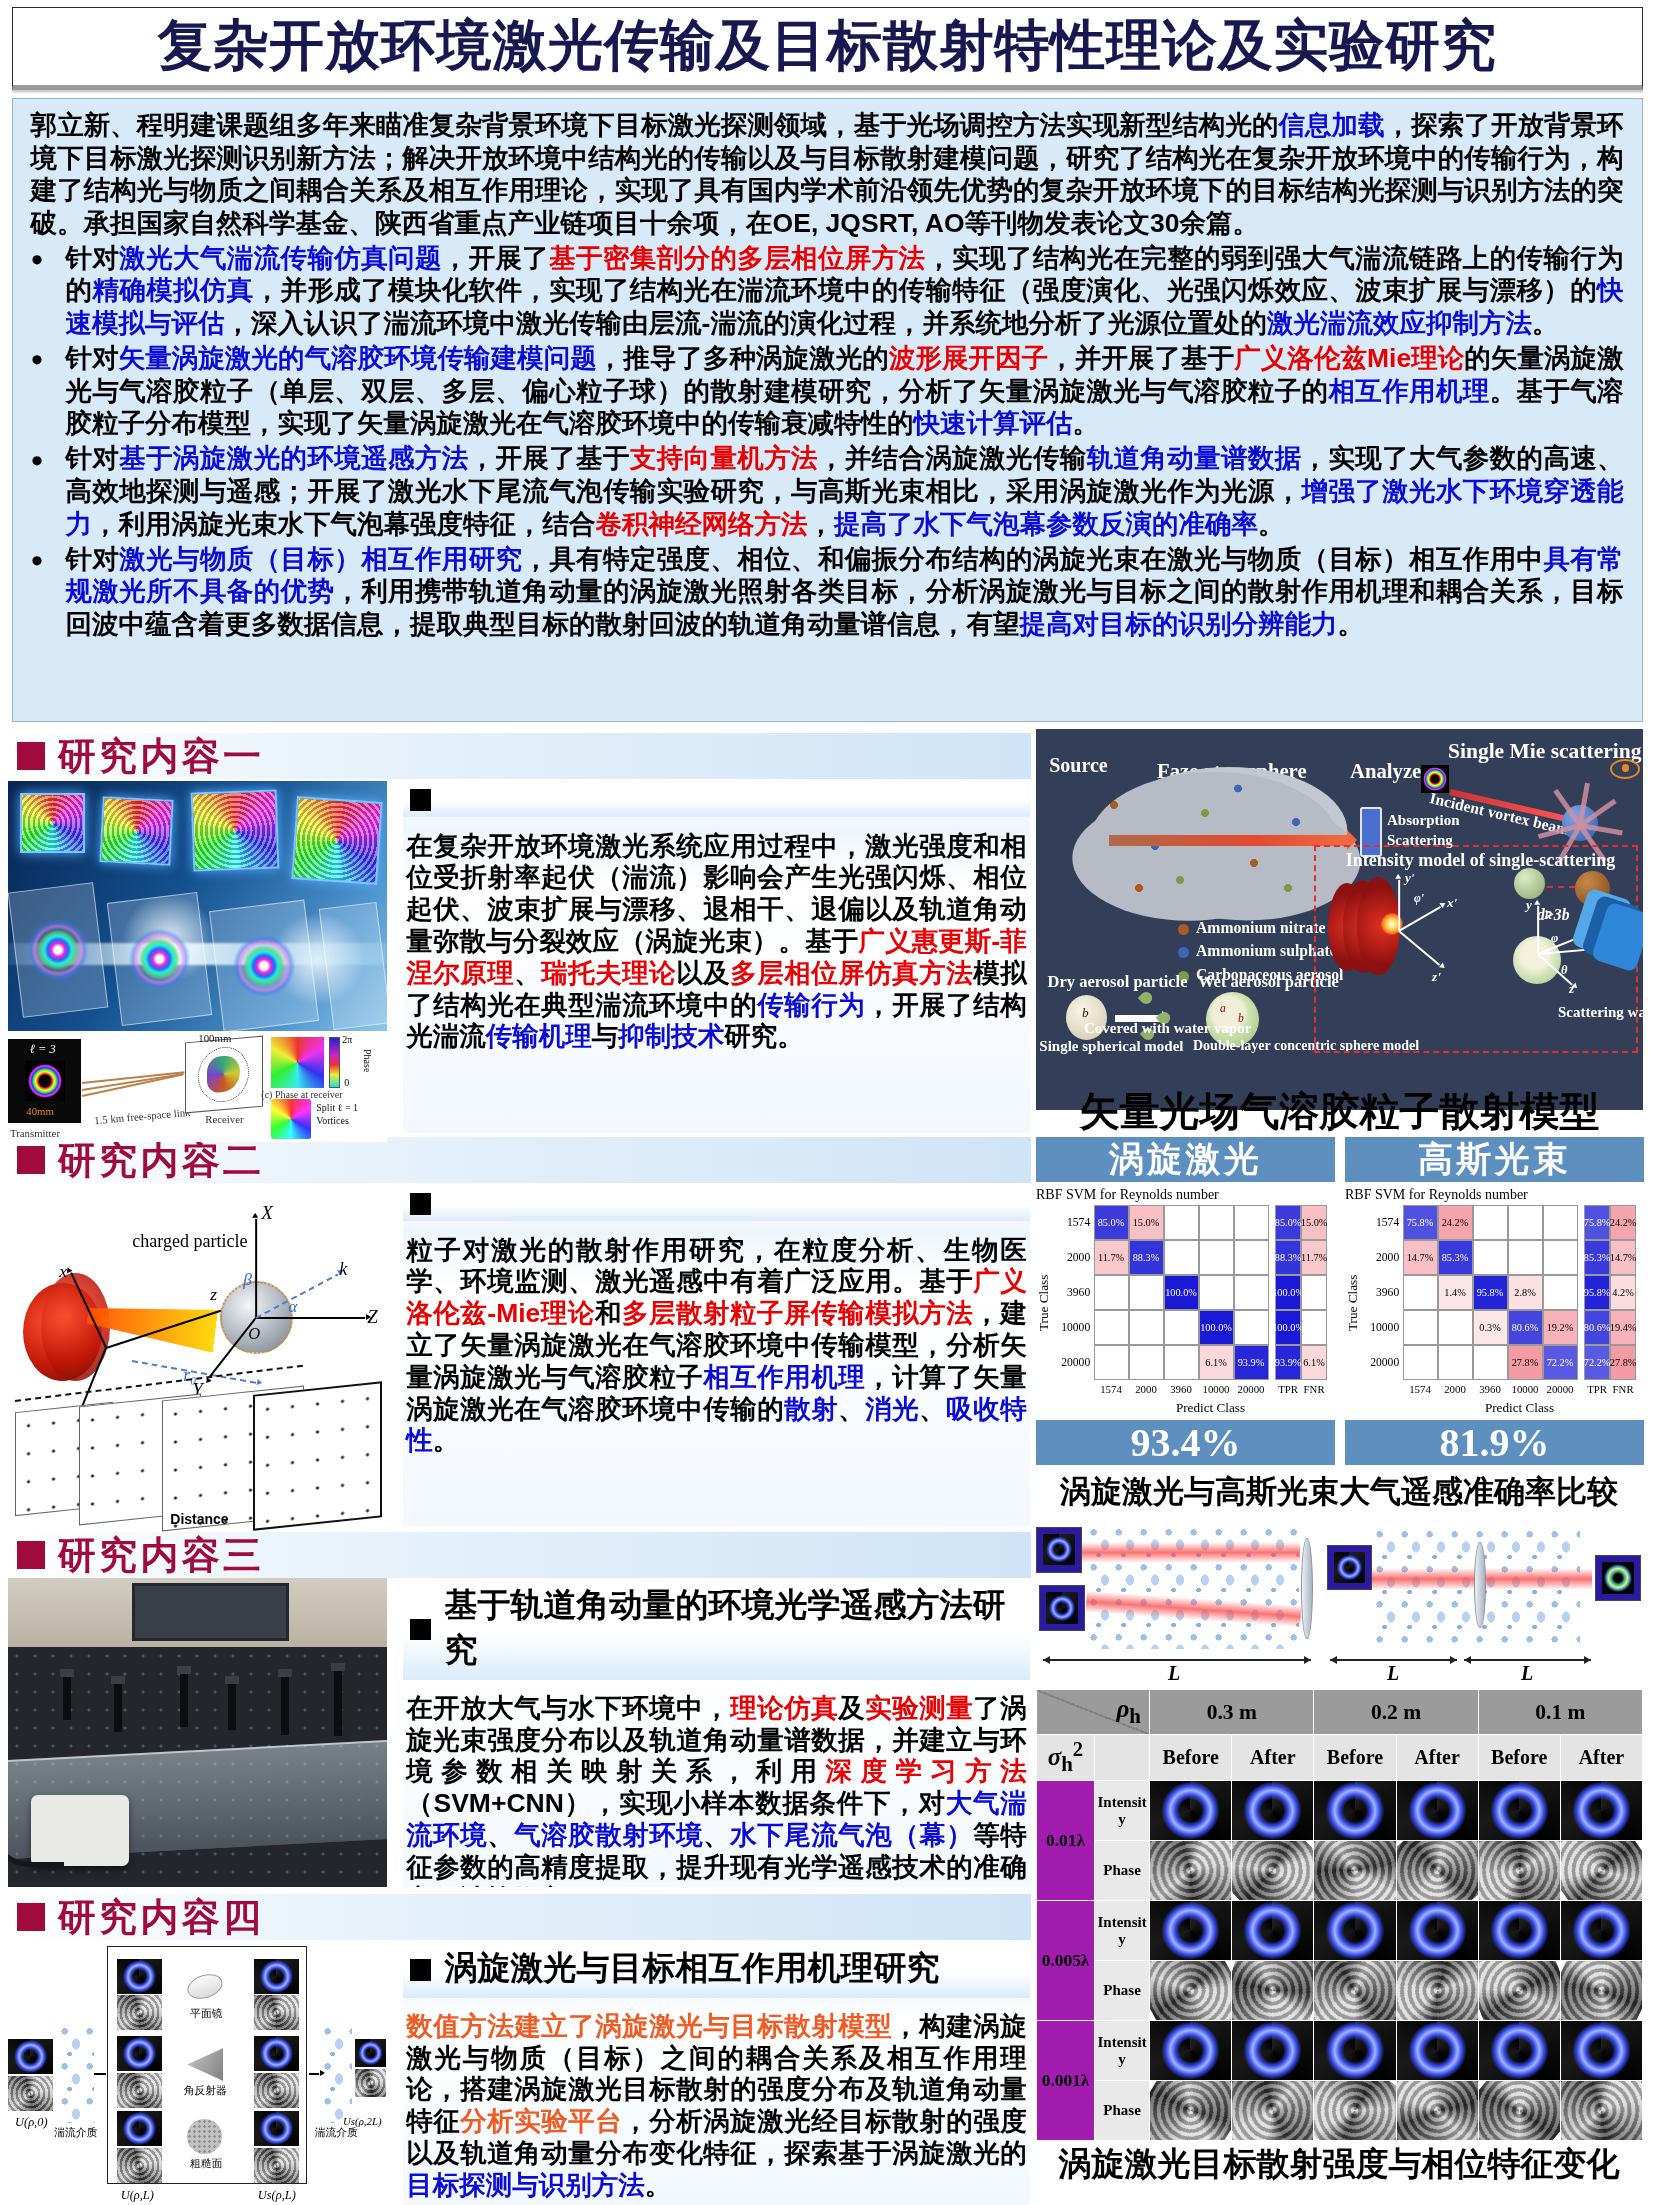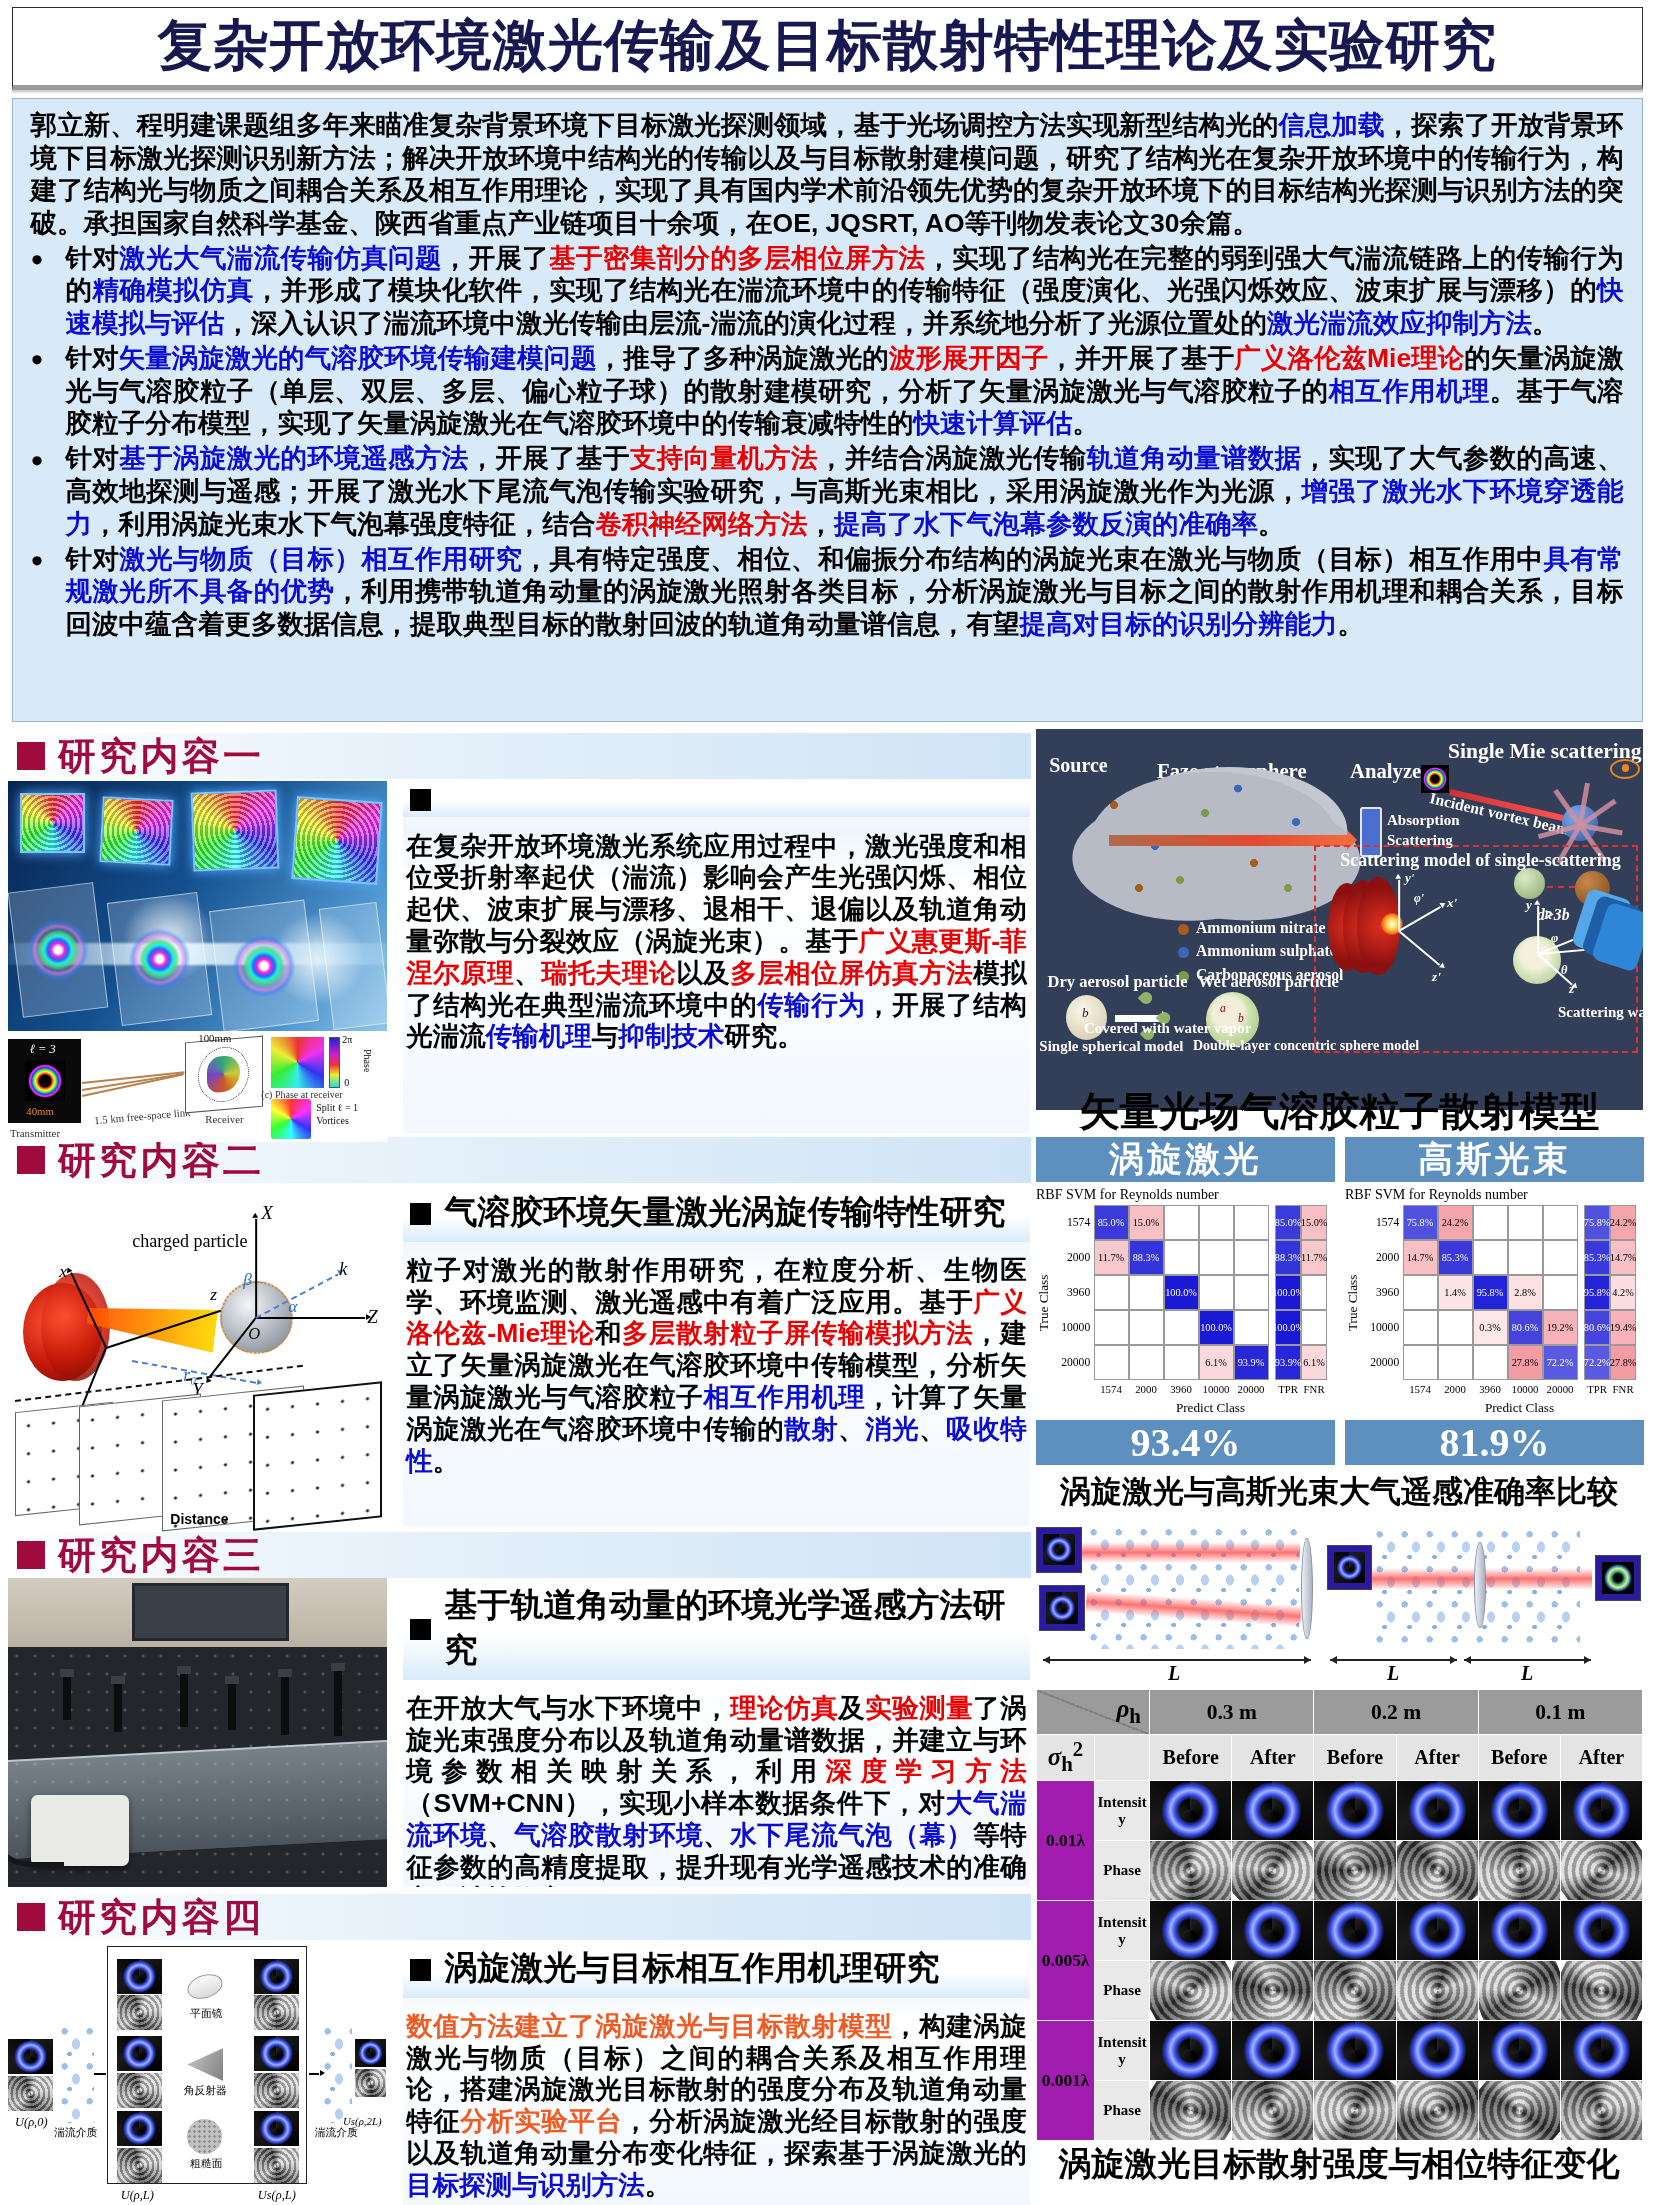--- a/index.html
+++ b/index.html
@@ -197,21 +197,20 @@
 
 <div class="mid-card" style="top:781px;height:352px">
   <div class="mid-head">
       <span class="sq"></span>
     </div>
   <div class="mid-body"><span class="c-k">在复杂开放环境激光系统应用过程中，激光强度和相位受折射率起伏（湍流）影响会产生光强闪烁、相位起伏、波束扩展与漂移、退相干、退偏以及轨道角动量弥散与分裂效应（涡旋光束）。基于</span><span class="c-r">广义惠更斯-菲涅尔原理</span><span class="c-k">、</span><span class="c-r">瑞托夫理论</span><span class="c-k">以及</span><span class="c-r">多层相位屏仿真方法</span><span class="c-k">模拟了结构光在典型湍流环境中的</span><span class="c-b">传输行为</span><span class="c-k">，开展了结构光湍流</span><span class="c-b">传输机理</span><span class="c-k">与</span><span class="c-b">抑制技术</span><span class="c-k">研究。</span></div>
 </div>
 <div class="mid-card" style="top:1185px;height:341px">
   <div class="mid-head">
       <span class="sq"></span>
-      <span>气溶胶环境矢量激光涡旋传输特性研究</span>
     </div>
   <div class="mid-body"><span class="c-k">粒子对激光的散射作用研究，在粒度分析、生物医学、环境监测、激光遥感中有着广泛应用。基于</span><span class="c-r">广义洛伦兹-Mie理论</span><span class="c-k">和</span><span class="c-r">多层散射粒子屏传输模拟方法</span><span class="c-k">，建立了矢量涡旋激光在气溶胶环境中传输模型，分析矢量涡旋激光与气溶胶粒子</span><span class="c-b">相互作用机理</span><span class="c-k">，计算了矢量涡旋激光在气溶胶环境中传输的</span><span class="c-b">散射</span><span class="c-k">、</span><span class="c-b">消光</span><span class="c-k">、</span><span class="c-b">吸收特性</span><span class="c-k">。</span></div>
 </div>
 <div class="mid-card" style="top:1578px;height:309px">
   <div class="mid-head">
       <span class="sq"></span>
       <span>基于轨道角动量的环境光学遥感方法研究</span>
     </div>
   <div class="mid-body"><span class="c-k">在开放大气与水下环境中，</span><span class="c-r">理论仿真</span><span class="c-k">及</span><span class="c-r">实验测量</span><span class="c-k">了涡旋光束强度分布以及轨道角动量谱数据，并建立与环境参数相关映射关系，利用</span><span class="c-r">深度学习方法</span><span class="c-k">（SVM+CNN），实现小样本数据条件下，对</span><span class="c-b">大气湍流环境</span><span class="c-k">、</span><span class="c-b">气溶胶散射环境</span><span class="c-k">、</span><span class="c-b">水下尾流气泡（幕）</span><span class="c-k">等特征参数的高精度提取，提升现有光学遥感技术的准确率、计算效率。</span></div>
 </div>
@@ -425,21 +424,21 @@
   <div class="drop" style="left:122px;top:283px"></div>
   <div class="drop" style="left:106px;top:299px"></div>
   <span class="fl" style="left:162px;top:243px;font-size:16.5px">Wet aerosol particle</span>
   <div class="sph" style="left:170px;top:263px;width:53px;height:55px;background:radial-gradient(circle at 42% 38%,#f2eeda 0 34%,#cfe3b0 45%,#9cbb78)"></div>
   <span class="abs" style="left:184px;top:273px;font-size:11.6px;font-style:italic;color:#a00">a</span>
   <span class="abs" style="left:202px;top:283px;font-size:11.6px;font-style:italic;color:#a00">b</span>
   <span class="fl" style="left:48px;top:291px;font-size:15px">Covered with water vapor</span>
   <span class="fl" style="left:3.3px;top:309px;font-size:15px">Single spherical model</span>
   <span class="fl" style="left:157px;top:309px;font-size:14px">Double-layer concentric sphere model</span>
   <div class="geombox">
-    <span class="fl" style="left:11.6px;top:3.3px;font-size:18px;width:306px;text-align:center">Scattering model of single-scattering</span>
+    <span class="fl" style="left:11.6px;top:3.3px;font-size:18px;width:306px;text-align:center">Intensity model of single-scattering</span>
     <div class="gdisc" style="left:11.6px;top:36px;width:38px;height:88px"></div>
     <div class="gdisc" style="left:26.5px;top:33px;width:40px;height:93px"></div>
     <div class="gdisc" style="left:41px;top:30px;width:43px;height:98px"></div>
     <div class="gcore" style="left:65px;top:66px;width:21.5px;height:21.5px"></div>
     <div class="aline w thin" style="left:83px;top:83px;width:51px;transform:rotate(-90deg)"></div>
     <div class="aline w thin" style="left:83px;top:83px;width:48px;transform:rotate(-30deg)"></div>
     <div class="aline w thin" style="left:83px;top:83px;width:53px;transform:rotate(40deg)"></div>
     <span class="fl" style="left:89px;top:23px;font-size:13.2px;font-style:italic">y'</span>
     <span class="fl" style="left:131px;top:48px;font-size:13.2px;font-style:italic">x'</span>
     <span class="fl" style="left:116px;top:122px;font-size:13.2px;font-style:italic">z'</span>

